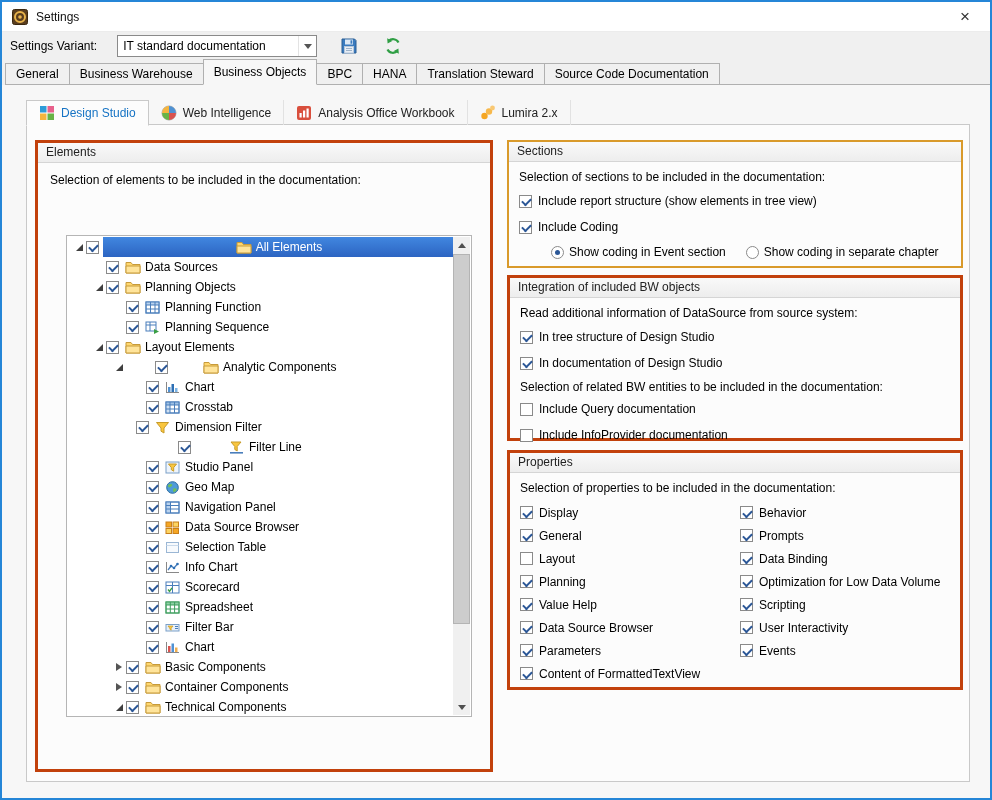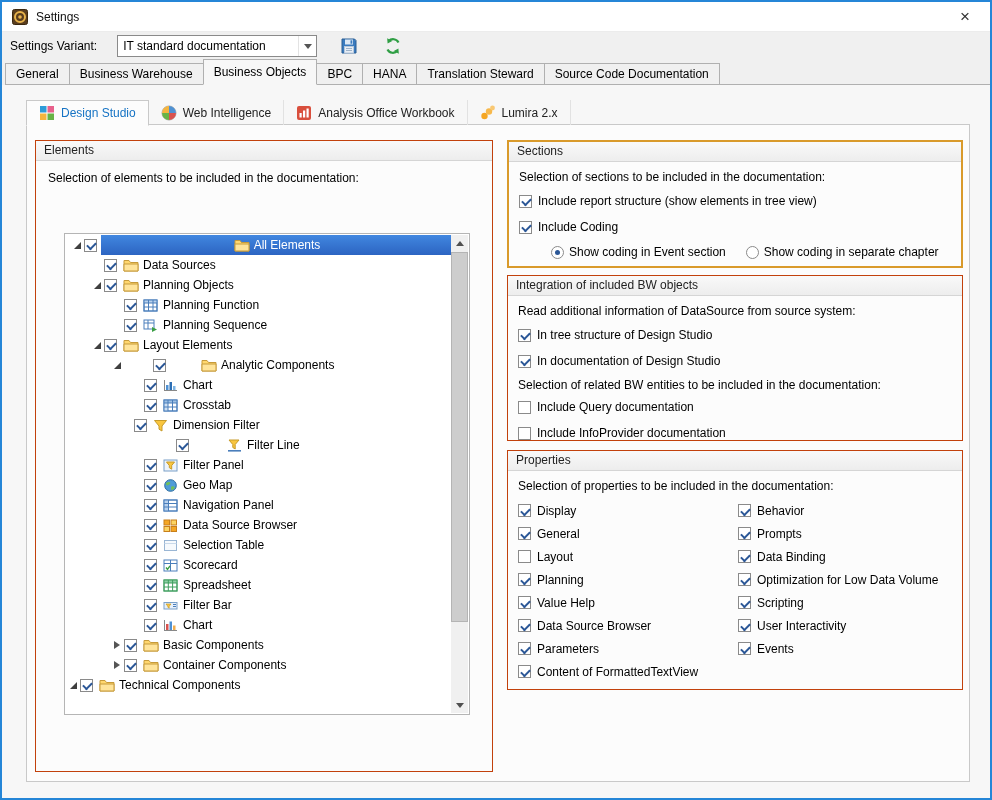--- a/index.html
+++ b/index.html
@@ -30,21 +30,21 @@
   
   .sub-tabs { position:absolute; left:24px; top:98px; height:25px; display:flex; z-index:3; }
   .sub-tab { display:flex; align-items:center; gap:6px; padding:0 12px; color:#222; cursor:pointer; border-right:1px solid #e2e2e2; }
   .sub-tab.active { background:#fcfcfc; border:1px solid #c9c9c9; border-bottom:1px solid #fcfcfc; color:var(--subtab-blue,#1673c4); margin-bottom:-1px; }
   .sub-tab .icon { display:inline-flex; }
 
   
   .page-body { position:absolute; left:24px; top:122px; width:944px; height:658px; background:#fcfcfc; border:1px solid #c9c9c9; z-index:1; }
 
   
-  .group { position:absolute; border:1px solid #c2410c; background:#fcfcfc; }
+  .group { position:absolute; border:3px solid #c2410c; background:#fcfcfc; }
   .group-header { height:20px; line-height:19px; padding-left:8px; background:linear-gradient(#f9f9f9,#ededed); border-bottom:1px solid #d5d5d5; color:#222; }
   .group-desc { padding:10px 12px 0; }
   .group.sections { border:2px solid var(--hl-orange,#d99a2b); }
 
   .elements-group { left:8px; top:15px; width:458px; height:632px; }
   .sections    { left:480px; top:15px;  width:456px; height:128px; }
   .integration { left:480px; top:150px; width:456px; height:166px; }
   .properties  { left:480px; top:325px; width:456px; height:240px; }
 
   
@@ -355,21 +355,21 @@
             <div class="tree-row" style="padding-left: 64px;">
               <span class="expander none"></span>
               <span class="cb checked"></span>
               <span class="row-main">
                 <span class="icon tree-icon">
                   <svg width="15" height="13">
                     <rect x="1" y="1" width="13" height="11" fill="#eef4fb" stroke="#7aa0c8"></rect>
                     <path d="M3.5 3h8L8.7 6.5v3.7l-2.4-1.5V6.5z" fill="#f9c63f" stroke="#c79b2a"></path>
                   </svg>
                 </span>
-                <span class="tree-label">Filter Panel</span>
+                <span class="tree-label">Studio Panel</span>
               </span>
             </div>
             <div class="tree-row" style="padding-left: 64px;">
               <span class="expander none"></span>
               <span class="cb checked"></span>
               <span class="row-main">
                 <span class="icon tree-icon">
                   <svg width="15" height="13">
                     <circle cx="7.5" cy="6.5" r="5.8" fill="#4f9bd8" stroke="#2a6ba0"></circle>
                     <path d="M3 4c1.5-1 3-1.4 4-.6 1 .8-.5 1.8-1.5 2.6C4.5 6.8 3.4 6.4 3 5.6z" fill="#6fbf5a"></path>
@@ -421,20 +421,36 @@
                 </span>
                 <span class="tree-label">Selection Table</span>
               </span>
             </div>
             <div class="tree-row" style="padding-left: 64px;">
               <span class="expander none"></span>
               <span class="cb checked"></span>
               <span class="row-main">
                 <span class="icon tree-icon">
                   <svg width="15" height="13">
+                    <path d="M1.5 1v11M1 11.5h13" stroke="#888"></path>
+                    <polyline points="3,9 6,5 9,7 12.5,3" fill="none" stroke="#4a7ebb" stroke-width="1.3"></polyline>
+                    <circle cx="6" cy="5" r="1.3" fill="#2d6fb4"></circle>
+                    <circle cx="9" cy="7" r="1.3" fill="#2d6fb4"></circle>
+                    <circle cx="12.5" cy="3" r="1.3" fill="#2d6fb4"></circle>
+                  </svg>
+                </span>
+                <span class="tree-label">Info Chart</span>
+              </span>
+            </div>
+            <div class="tree-row" style="padding-left: 64px;">
+              <span class="expander none"></span>
+              <span class="cb checked"></span>
+              <span class="row-main">
+                <span class="icon tree-icon">
+                  <svg width="15" height="13">
                     <rect x="1" y="1" width="13" height="11" fill="#fff" stroke="#4a7ebb"></rect>
                     <path d="M1 4.5h13M7.5 1v11" stroke="#4a7ebb"></path>
                     <path d="M3 8.5l1.5 1.8L7 6.8" fill="none" stroke="#3a9e44" stroke-width="1.4"></path>
                   </svg>
                 </span>
                 <span class="tree-label">Scorecard</span>
               </span>
             </div>
             <div class="tree-row" style="padding-left: 64px;">
               <span class="expander none"></span>
@@ -499,21 +515,21 @@
               <span class="row-main">
                 <span class="icon tree-icon">
                   <svg width="16" height="13">
                     <path d="M1 1.5h5l1.5 2H15V12H1z" fill="#ffd76e" stroke="#c79b3b"></path>
                     <path d="M1 5h14v7H1z" fill="#ffe49a" stroke="#c79b3b"></path>
                   </svg>
                 </span>
                 <span class="tree-label">Container Components</span>
               </span>
             </div>
-            <div class="tree-row" style="">
+            <div class="tree-row" style="padding-left: 24px; margin-left: 20px;">
               <span class="expander expanded"></span>
               <span class="cb checked"></span>
               <span class="row-main">
                 <span class="icon tree-icon">
                   <svg width="16" height="13">
                     <path d="M1 1.5h5l1.5 2H15V12H1z" fill="#ffd76e" stroke="#c79b3b"></path>
                     <path d="M1 5h14v7H1z" fill="#ffe49a" stroke="#c79b3b"></path>
                   </svg>
                 </span>
                 <span class="tree-label">Technical Components</span>

